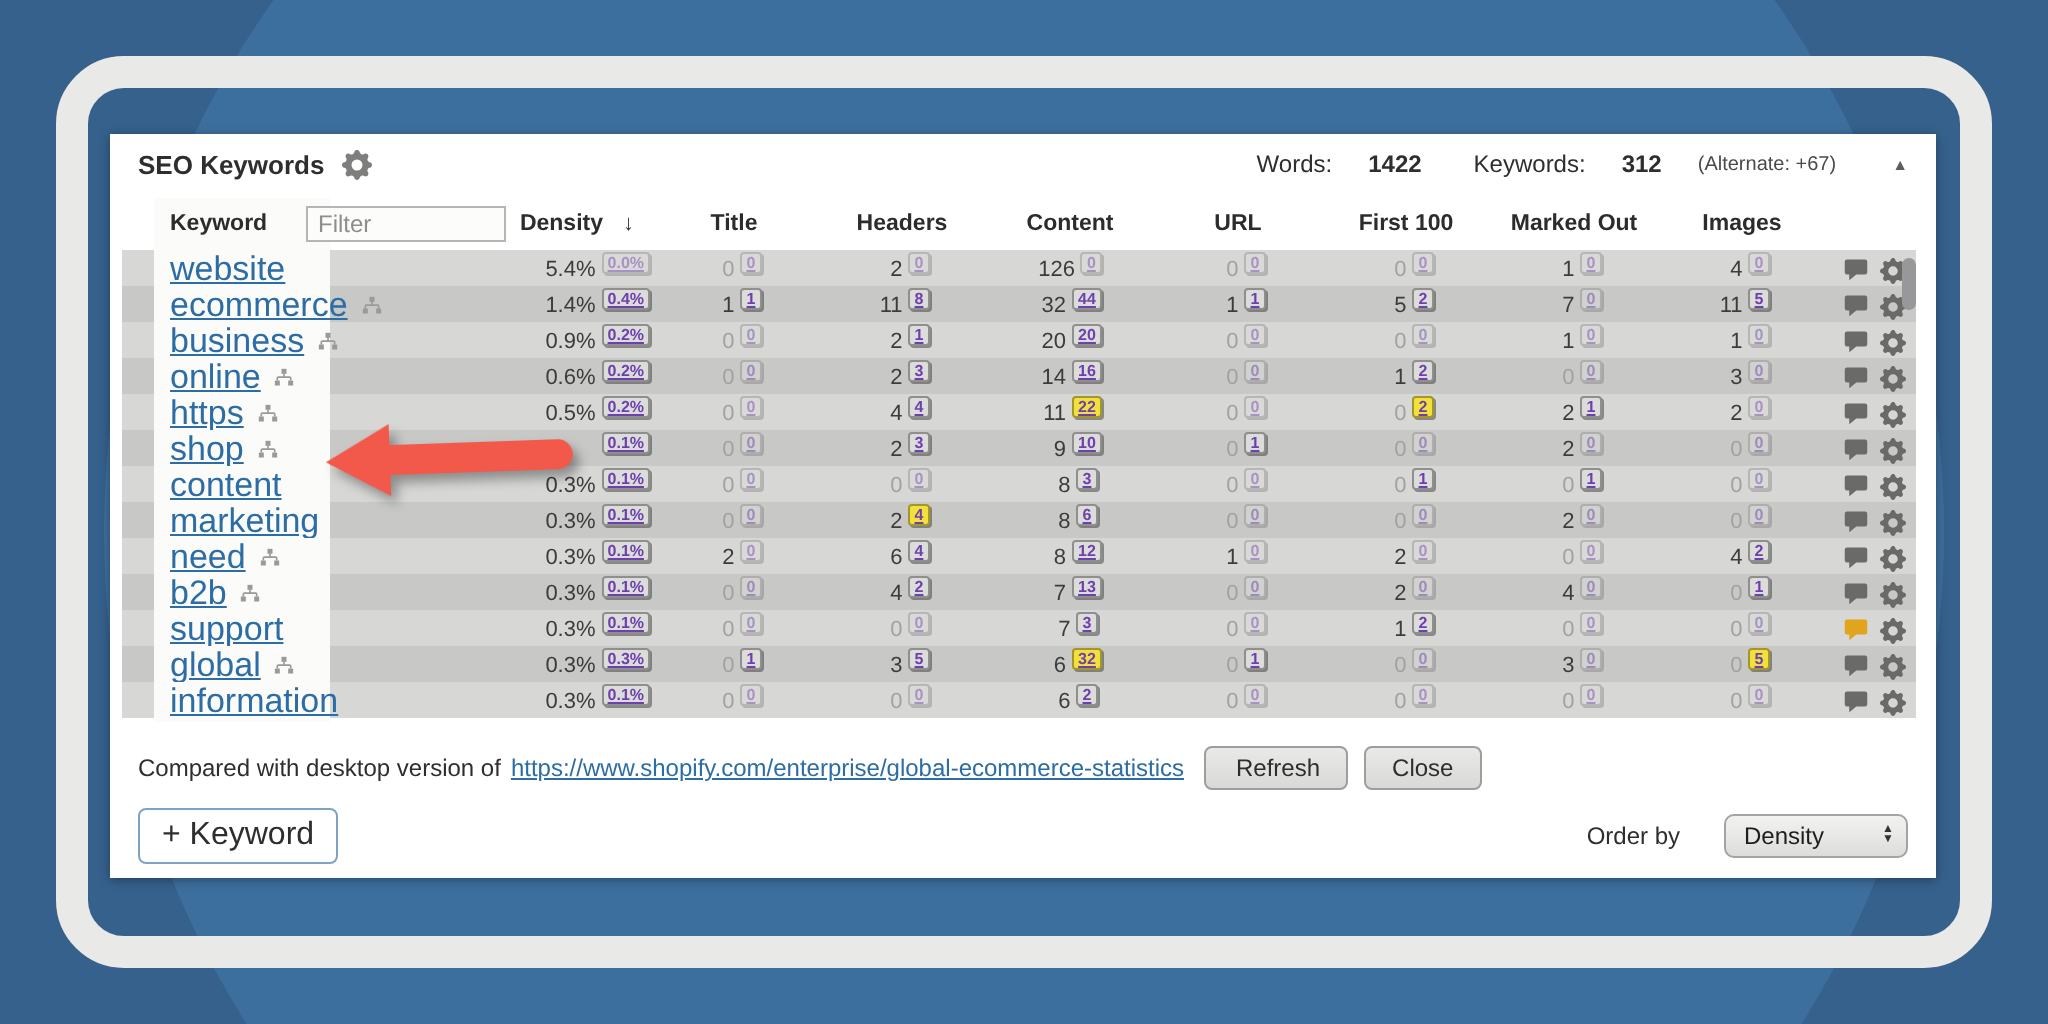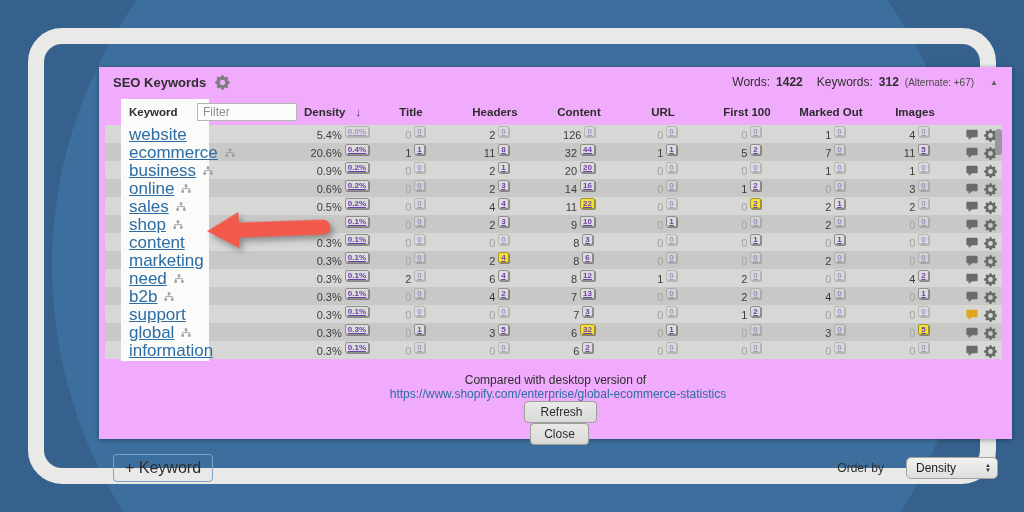--- a/index.html
+++ b/index.html
@@ -8,29 +8,29 @@
     font-family:"Liberation Sans", sans-serif;
     position:relative; overflow:hidden;
     background:#35618c;
   }
   .bg-circle { position:absolute; width:920px; height:920px; border-radius:50%;
     left:52px; top:-194px; background:#3d6f9e; }
   .frame { position:absolute; left:28px; top:28px; right:28px; bottom:28px;
     border:16px solid #e9e9e7; border-radius:34px; }
 
   .panel { position:absolute; left:55px; top:67px; width:913px; height:372px;
-    background:#f0abfc; box-shadow:0 1px 5px rgba(0,0,0,.35); z-index:2;margin-left:44px; }
+    background:#ffffff; box-shadow:0 1px 5px rgba(0,0,0,.35); z-index:2; }
 
   
   .title-bar { height:30px; display:flex; align-items:center; justify-content:space-between;
     padding:0 14px; }
   .title-left { display:flex; align-items:center; gap:9px; }
   .panel-title { font-size:13px; font-weight:bold; color:#2e2e2e; }
   .gear-lg svg { width:15px; height:15px; fill:#7e7e7c; display:block; }
-  .stats { display:flex; align-items:center; gap:6px; font-size:12px; color:#2e2e2e; }
+  .stats { display:flex; align-items:center; gap:18px; font-size:12px; color:#2e2e2e; }
   .stats .lbl { margin-left:8px; }
   .stats .val { font-weight:bold; }
   .stats .alt { font-size:10px; color:#4a4a48; }
   .collapse { font-size:8px; color:#5e5e5c; margin-left:10px; cursor:pointer; }
 
   
   .table { position:relative; margin:2px 10px 0 6px; width:897px; }
   .thead, .trow { display:grid; grid-template-columns:88px 160px repeat(7,84px) 54px; align-items:center;padding-left:16px; }
   .thead { height:26px; position:relative; }
   .hcell { font-size:11.5px; font-weight:bold; color:#2c2c2c; text-align:center; }
@@ -69,23 +69,23 @@
 
   .scroll-thumb { position:absolute; right:0; top:30px; width:7px; height:26px;
     background:#98989a; border-radius:4px; cursor:pointer; }
 
   
   .arrow { position:absolute; left:106px; top:142px; z-index:6; transform:rotate(-2deg);
     filter:drop-shadow(3px 4px 3px rgba(0,0,0,.35)); pointer-events:none; }
 
   
   .compare-row { display:flex; align-items:center; margin:14px 14px 0 14px;
-    font-size:12px; color:#2e2e2e; white-space:nowrap;flex-direction:column; }
+    font-size:12px; color:#2e2e2e; white-space:nowrap; }
   .compare-row .gap { margin-left:5px; }
-  .link { color:#2d6da5; cursor:pointer; }
+  .link { color:#2d6da5; text-decoration:underline; cursor:pointer; }
   .btn { background:linear-gradient(#e9e9e7,#d9d9d7); border:1px solid #9e9e9c;
     border-radius:4px; padding:3px 13px; font-size:12px; color:#2e2e2e;
     font-family:"Liberation Sans",sans-serif; cursor:pointer; }
   .btn.refresh { margin-left:10px;padding-left:15px; }
   .btn.close { margin-left:8px; }
 
   .bottom-row { display:flex; justify-content:space-between; align-items:center; margin:9px 14px 0 14px; }
   .btn-add { background:transparent; border:1px solid #7fa3c6; border-radius:4px;
     padding:4px 11px; font-size:16px; color:#2e2e2e; font-family:"Liberation Sans",sans-serif; cursor:pointer; }
   .order-group { display:flex; align-items:center; gap:22px; font-size:12px; color:#2e2e2e; }
@@ -197,21 +197,21 @@
       <span class="tree">
         <svg width="12" height="10" viewBox="0 0 14 12">
           <rect x="5.5" y="0.5" width="3" height="3"></rect>
           <path d="M7 3.5 v2 M3 5.5 h8 M3 5.5 v2 M11 5.5 v2"></path>
           <rect x="1.5" y="7.5" width="3" height="3"></rect>
           <rect x="9.5" y="7.5" width="3" height="3"></rect>
         </svg>
       </span>
     </div>
     <div class="cell density-cell">
-      <span class="main dmain">20.6%</span>
+      <span class="main dmain">1.4%</span>
             <span class="badge dbadge">0.4%</span>
     </div>
     <div class="cell stat">
             <span class="main">1</span>
             <span class="badge">1</span>
           </div>
           <div class="cell stat">
             <span class="main">11</span>
             <span class="badge">8</span>
           </div>
@@ -360,21 +360,21 @@
       <span class="icon-gear">
         <svg viewBox="0 0 16 16">
                 <path d="M9.405 1.05c-.413-1.4-2.397-1.4-2.81 0l-.1.34a1.464 1.464 0 0 1-2.105.872l-.31-.17c-1.283-.698-2.686.705-1.987 1.987l.169.311c.446.82.023 1.841-.872 2.105l-.34.1c-1.4.413-1.4 2.397 0 2.81l.34.1a1.464 1.464 0 0 1 .872 2.105l-.17.31c-.698 1.283.705 2.686 1.987 1.987l.311-.169a1.464 1.464 0 0 1 2.105.872l.1.34c.413 1.4 2.397 1.4 2.81 0l.1-.34a1.464 1.464 0 0 1 2.105-.872l.31.17c1.283.698 2.686-.705 1.987-1.987l-.169-.311a1.464 1.464 0 0 1 .872-2.105l.34-.1c1.4-.413 1.4-2.397 0-2.81l-.34-.1a1.464 1.464 0 0 1-.872-2.105l.17-.31c.698-1.283-.705-2.686-1.987-1.987l-.311.169a1.464 1.464 0 0 1-2.105-.872l-.1-.34zM8 10.93a2.929 2.929 0 1 1 0-5.86 2.929 2.929 0 0 1 0 5.858z"></path>
               </svg>
       </span>
     </div>
   </div>
 
   <div class="trow odd">
     <div class="cell kw-cell">
-      <a class="kw-link">sales</a>
+      <a class="kw-link">https</a>
       <span class="tree">
         <svg width="12" height="10" viewBox="0 0 14 12">
           <rect x="5.5" y="0.5" width="3" height="3"></rect>
           <path d="M7 3.5 v2 M3 5.5 h8 M3 5.5 v2 M11 5.5 v2"></path>
           <rect x="1.5" y="7.5" width="3" height="3"></rect>
           <rect x="9.5" y="7.5" width="3" height="3"></rect>
         </svg>
       </span>
     </div>
     <div class="cell density-cell">

